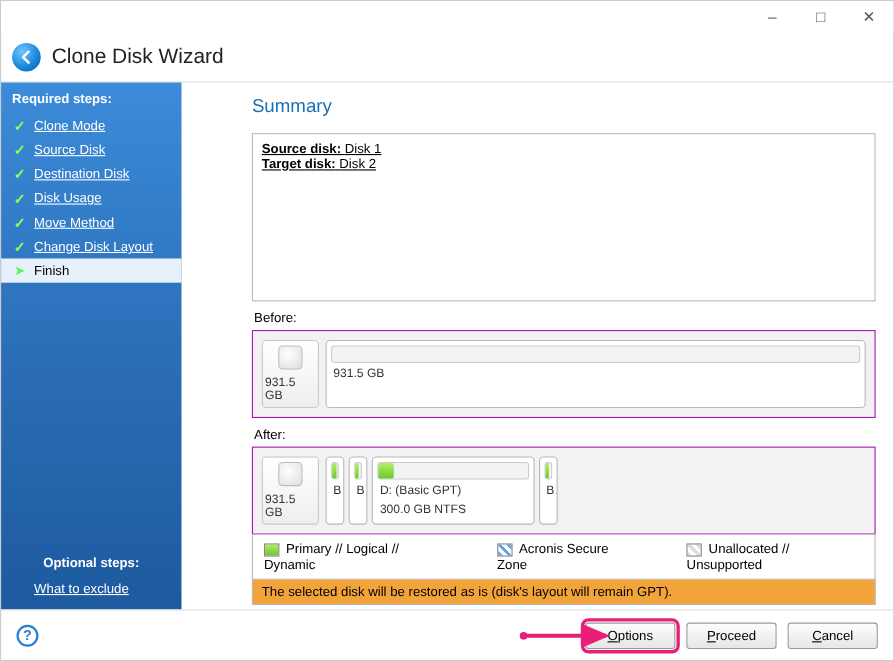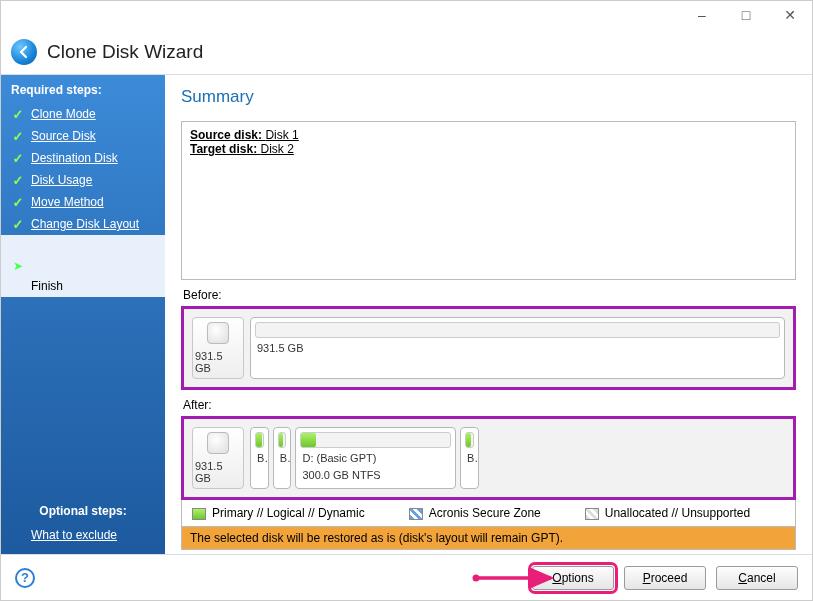--- a/index.html
+++ b/index.html
@@ -13,30 +13,30 @@
   .wizard-title { font-size: 19px; color: #222; }
   .body { flex: 1; display: flex; min-height: 0; }
   .sidebar { width: 164px; background: linear-gradient(to bottom, #3c8bd9 0%, #2b6fb8 50%, #1d5a9f 100%); color: #fff; font-size: 12px; display:flex; flex-direction:column; }
   .sidebar-heading { padding: 8px 10px 6px 10px; font-weight: bold; font-size: 12px; color: #fff; }
   .step { display: flex; align-items: center; padding: 4px 6px 4px 10px; cursor: pointer; }
   .step .icon { width: 14px; height: 14px; margin-right: 6px; display:flex; align-items:center; justify-content:center; }
   .check { color: #8fff4c; font-size: 13px; font-weight: bold; }
   .arrow-cur { color: #4cff4c; font-size: 12px; }
   .step .label { text-decoration: underline; color: #fff; }
   .step.current { background: #e8f1fb; color: #000; }
-  .step.current .label { color: #000; text-decoration: none; margin-top: 40px; }
+  .step.current .label { color: #000; text-decoration: none; }
   .sidebar-spacer { flex: 1; }
   .opt-heading { padding: 6px 10px; font-weight: bold; font-size: 12px; text-align: center; }
   .opt-item { padding: 4px 10px 12px 30px; text-decoration: underline; font-size: 12px; cursor:pointer; }
-  .main { flex: 1; padding: 12px 16px 4px 16px; display:flex; flex-direction:column; min-height:0; }
+  .main { flex: 1; padding: 12px 16px 4px 16px; display:flex; flex-direction:column; min-height:0;margin-left:48px; }
   .page-title { color: #1b6fb5; font-size: 17px; margin-bottom: 14px; }
   .info-box { border: 1px solid #bbb; background: #fff; padding: 6px 8px; font-size: 12px; height: 182px; overflow:auto;text-decoration:underline; }
   .info-box .row b { font-weight: bold; }
   .section-label { font-size: 12px; margin: 8px 0 4px 2px; }
-  .disk-panel { border: 3px solid #a21caf; background: #f2f2f2; padding: 8px; }
+  .disk-panel { border: 1px solid #a21caf; background: #f2f2f2; padding: 8px; }
   .disk-row { display:flex; align-items:stretch; gap:6px; }
   .disk-icon-col { width: 52px; display:flex; flex-direction:column; align-items:center; justify-content:center; border:1px solid #c8c8c8; border-radius:4px; background: linear-gradient(#fff,#eee); padding:4px 2px; }
   .disk-glyph { width: 22px; height: 22px; border: 1px solid #bbb; border-radius: 4px; background: radial-gradient(circle at 40% 35%, #fff, #ddd); margin-bottom: 6px; }
   .disk-size { font-size: 11px; color: #333; }
   .part-track { flex:1; display:flex; gap:4px; }
   .part { border:1px solid #b8b8b8; border-radius:4px; background:#fff; display:flex; flex-direction:column; overflow:hidden; min-width:0; }
   .part .bar { height: 16px; margin:4px; border-radius:3px; background: #f3f3f3; border:1px solid #ccc; position:relative; }
   .part .bar .fill { position:absolute; top:0; left:0; bottom:0; background: linear-gradient(#aef06a,#6ec72a); border-radius:2px; }
   .part .meta { padding: 0 6px 4px 6px; font-size: 11px; color:#333; line-height:1.2; white-space:nowrap; overflow:hidden; text-overflow:ellipsis; }
   .legend { border:1px solid #bbb; border-top:none; background:#fff; padding:6px 10px; display:flex; align-items:center; gap:44px; font-size:12px; }

